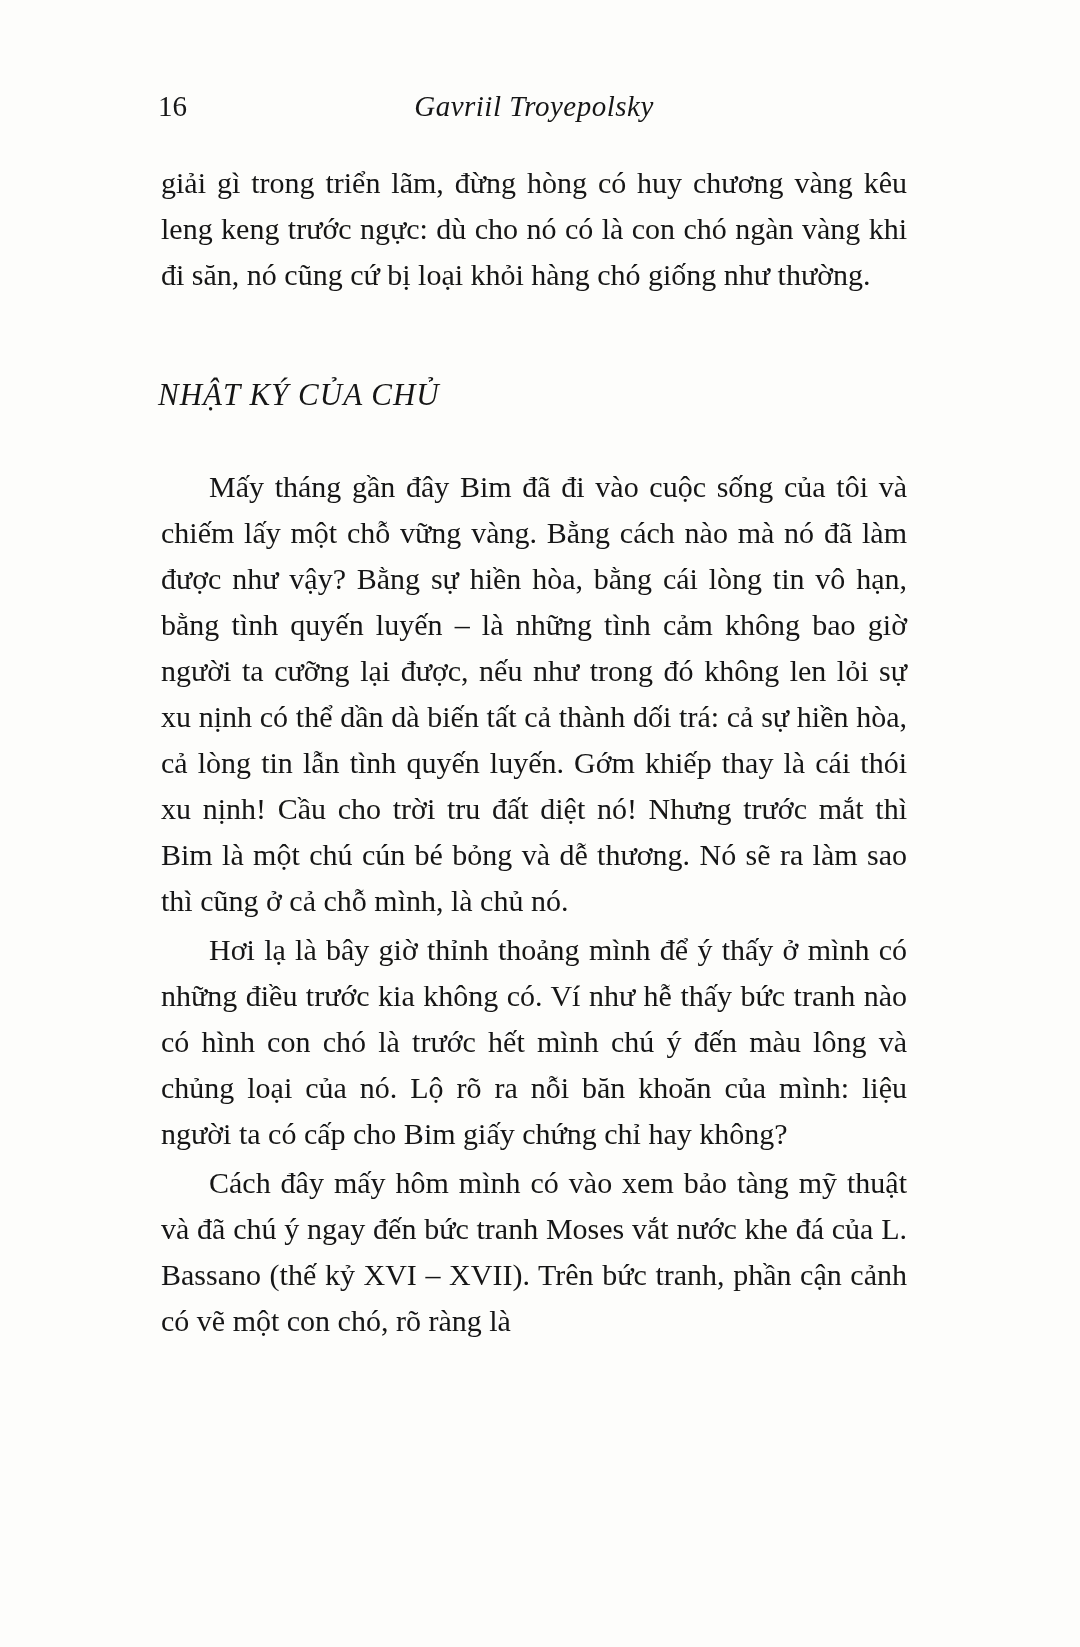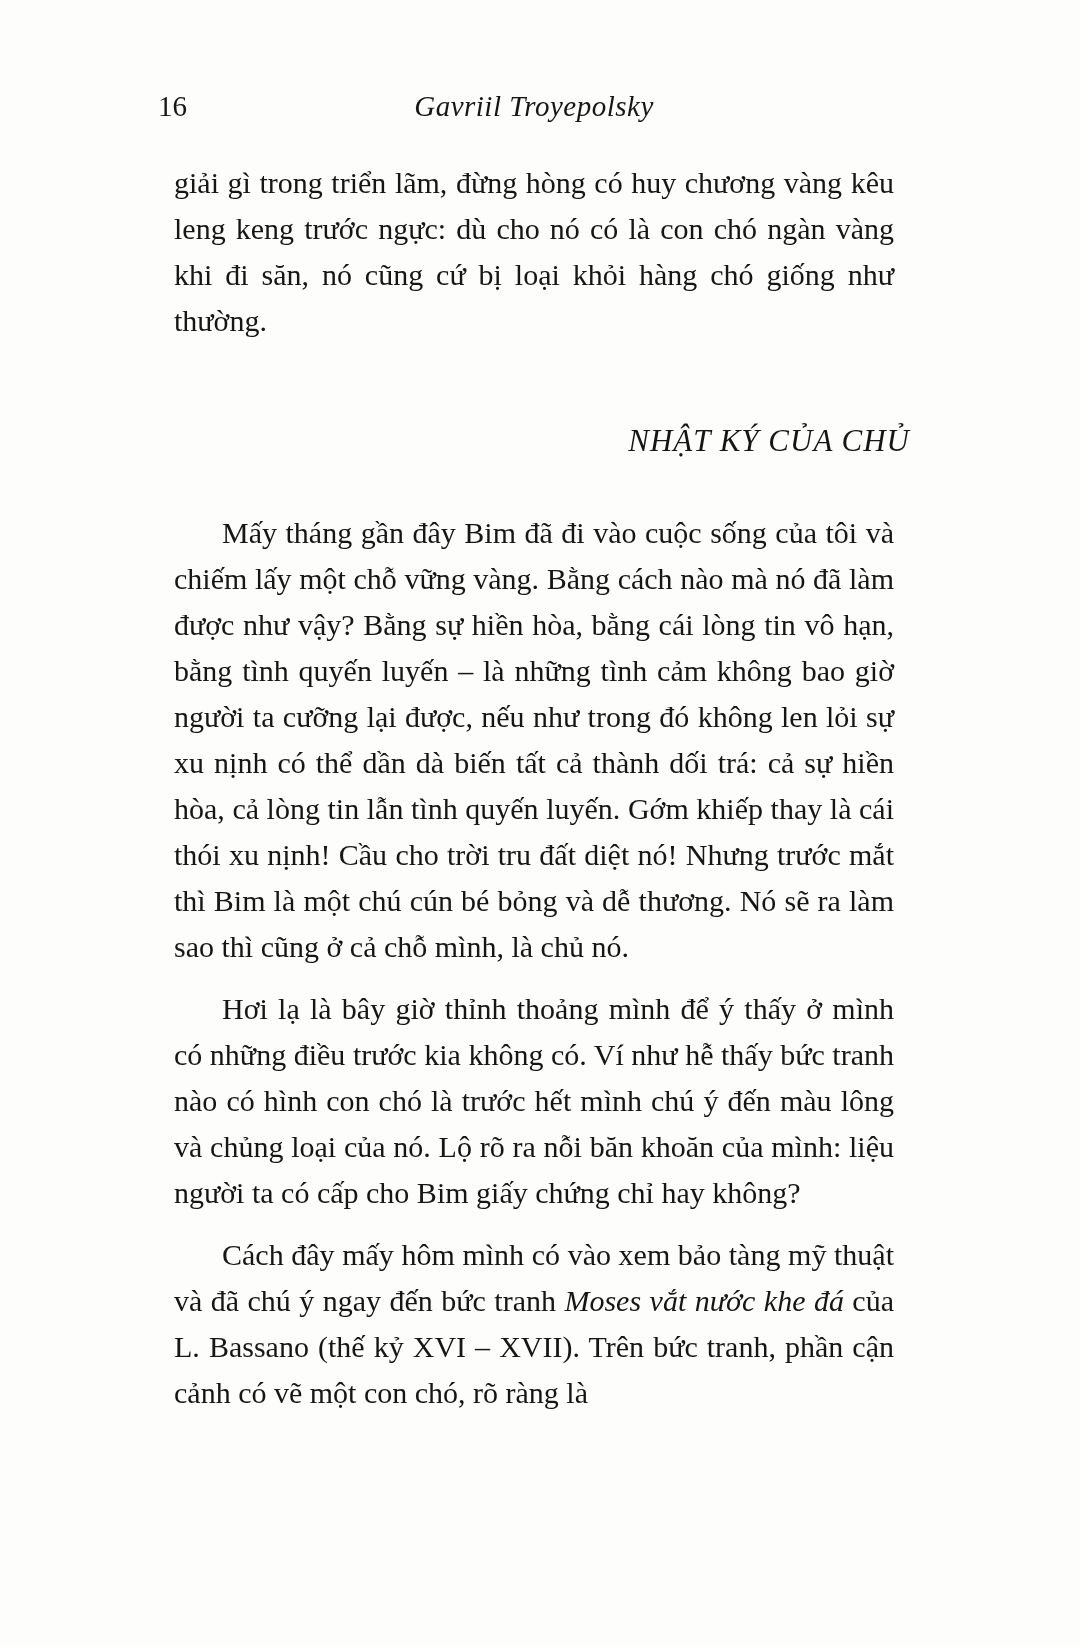--- a/index.html
+++ b/index.html
@@ -35,37 +35,36 @@
     text-align: center;
     font-style: italic;
     font-weight: normal;
     letter-spacing: 0.5px;
   }
   .body-text {
     font-size: 30px;
     line-height: 46px;
   }
   .para {
-    margin: 16px;
+    margin: 3px;
     text-align: justify;
     text-indent: 48px;
   }
   .para.no-indent {
     text-indent: 0;
   }
   .section-heading {
-    text-align: right;
+    text-align: left;
     font-style: italic;
     font-size: 31px;
     letter-spacing: 1px;
     margin: 74px 0 46px 0;
     font-weight: normal;
   }
   .italic-run {
-    font-style: italic;
   }
 </style>
 </head>
 <body>
 
 <div class="page">
 
   <div class="page-header">
     <span class="page-number">16</span>
     <div class="running-title">Gavriil Troyepolsky</div>

